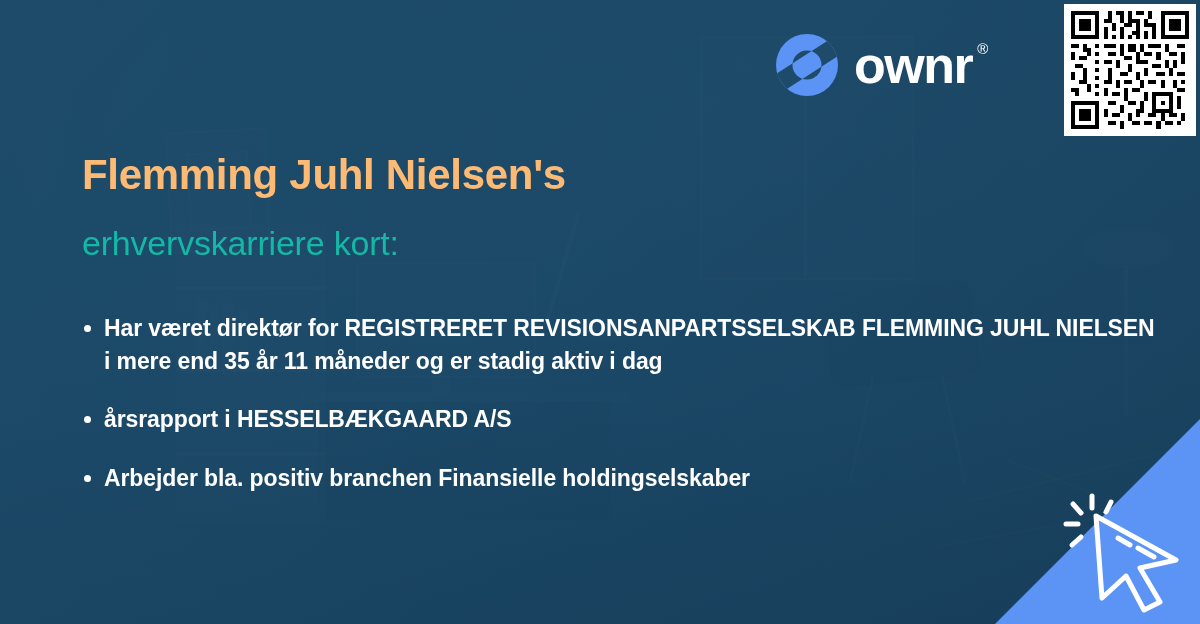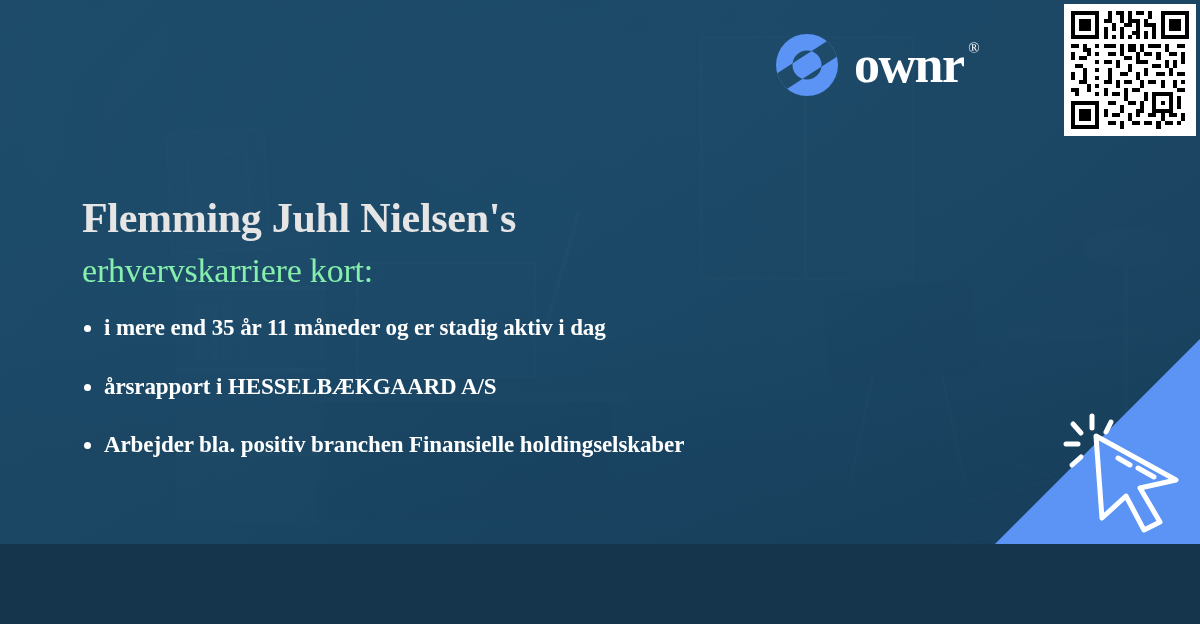--- a/index.html
+++ b/index.html
@@ -6,24 +6,23 @@
     margin: 0;
     padding: 0;
     background: #14354c;
   }
   body {
     font-family: "Liberation Sans", sans-serif;
   }
   .card {
     position: relative;
     width: 1200px;
-    height: 544px;
+    height: 624px;
     overflow: hidden;
     background: #1f4b6b;
-    font-family: Liberation Serif, serif;
   }
 
   
   .bg-photo {
     position: absolute;
     inset: 0;
     overflow: hidden;
     opacity: 1;
   }
   .bg-photo .wall {
@@ -106,35 +105,34 @@
   .qr-frame svg { display: block; width: 100%; height: 100%; }
 
   
   .headline {
     position: absolute;
     left: 82px;
     top: 150px;
     width: 900px;
   }
   .headline .line1 {
-    color: #e5e5e5;
+    color: #fdba74;
     font-size: 42px;
     font-weight: 700;
     line-height: 1.18;
     letter-spacing: -0.3px;
     white-space: nowrap;
-    margin-top: 44px;
   }
   .headline .line2 {
-    color: #86efac;
+    color: #14b8a6;
     font-size: 34px;
     font-weight: 400;
     line-height: 1.25;
     letter-spacing: -0.2px;
-    margin-top: 6px;
+    margin-top: 22px;
     white-space: nowrap;
   }
 
   
   .facts {
     position: absolute;
     left: 82px;
     top: 312px;
     width: 1160px;
   }
@@ -390,20 +388,21 @@
   </div>
 
   <div class="headline">
     <div class="line1">Flemming Juhl Nielsen's</div>
     <div class="line2">erhvervskarriere kort:</div>
   </div>
 
   <div class="facts">
     <div class="fact">
       <span class="dot"></span>
+      <span>Har været direktør for REGISTRERET REVISIONSANPARTSSELSKAB FLEMMING JUHL NIELSEN</span>
       <span class="l2">i mere end 35 år 11 måneder og er stadig aktiv i dag</span>
     </div>
     <div class="fact">
       <span class="dot"></span>
       <span class="l2">årsrapport i HESSELBÆKGAARD A/S</span>
     </div>
     <div class="fact">
       <span class="dot"></span>
       <span>Arbejder bla. positiv branchen Finansielle holdingselskaber</span>
     </div>

